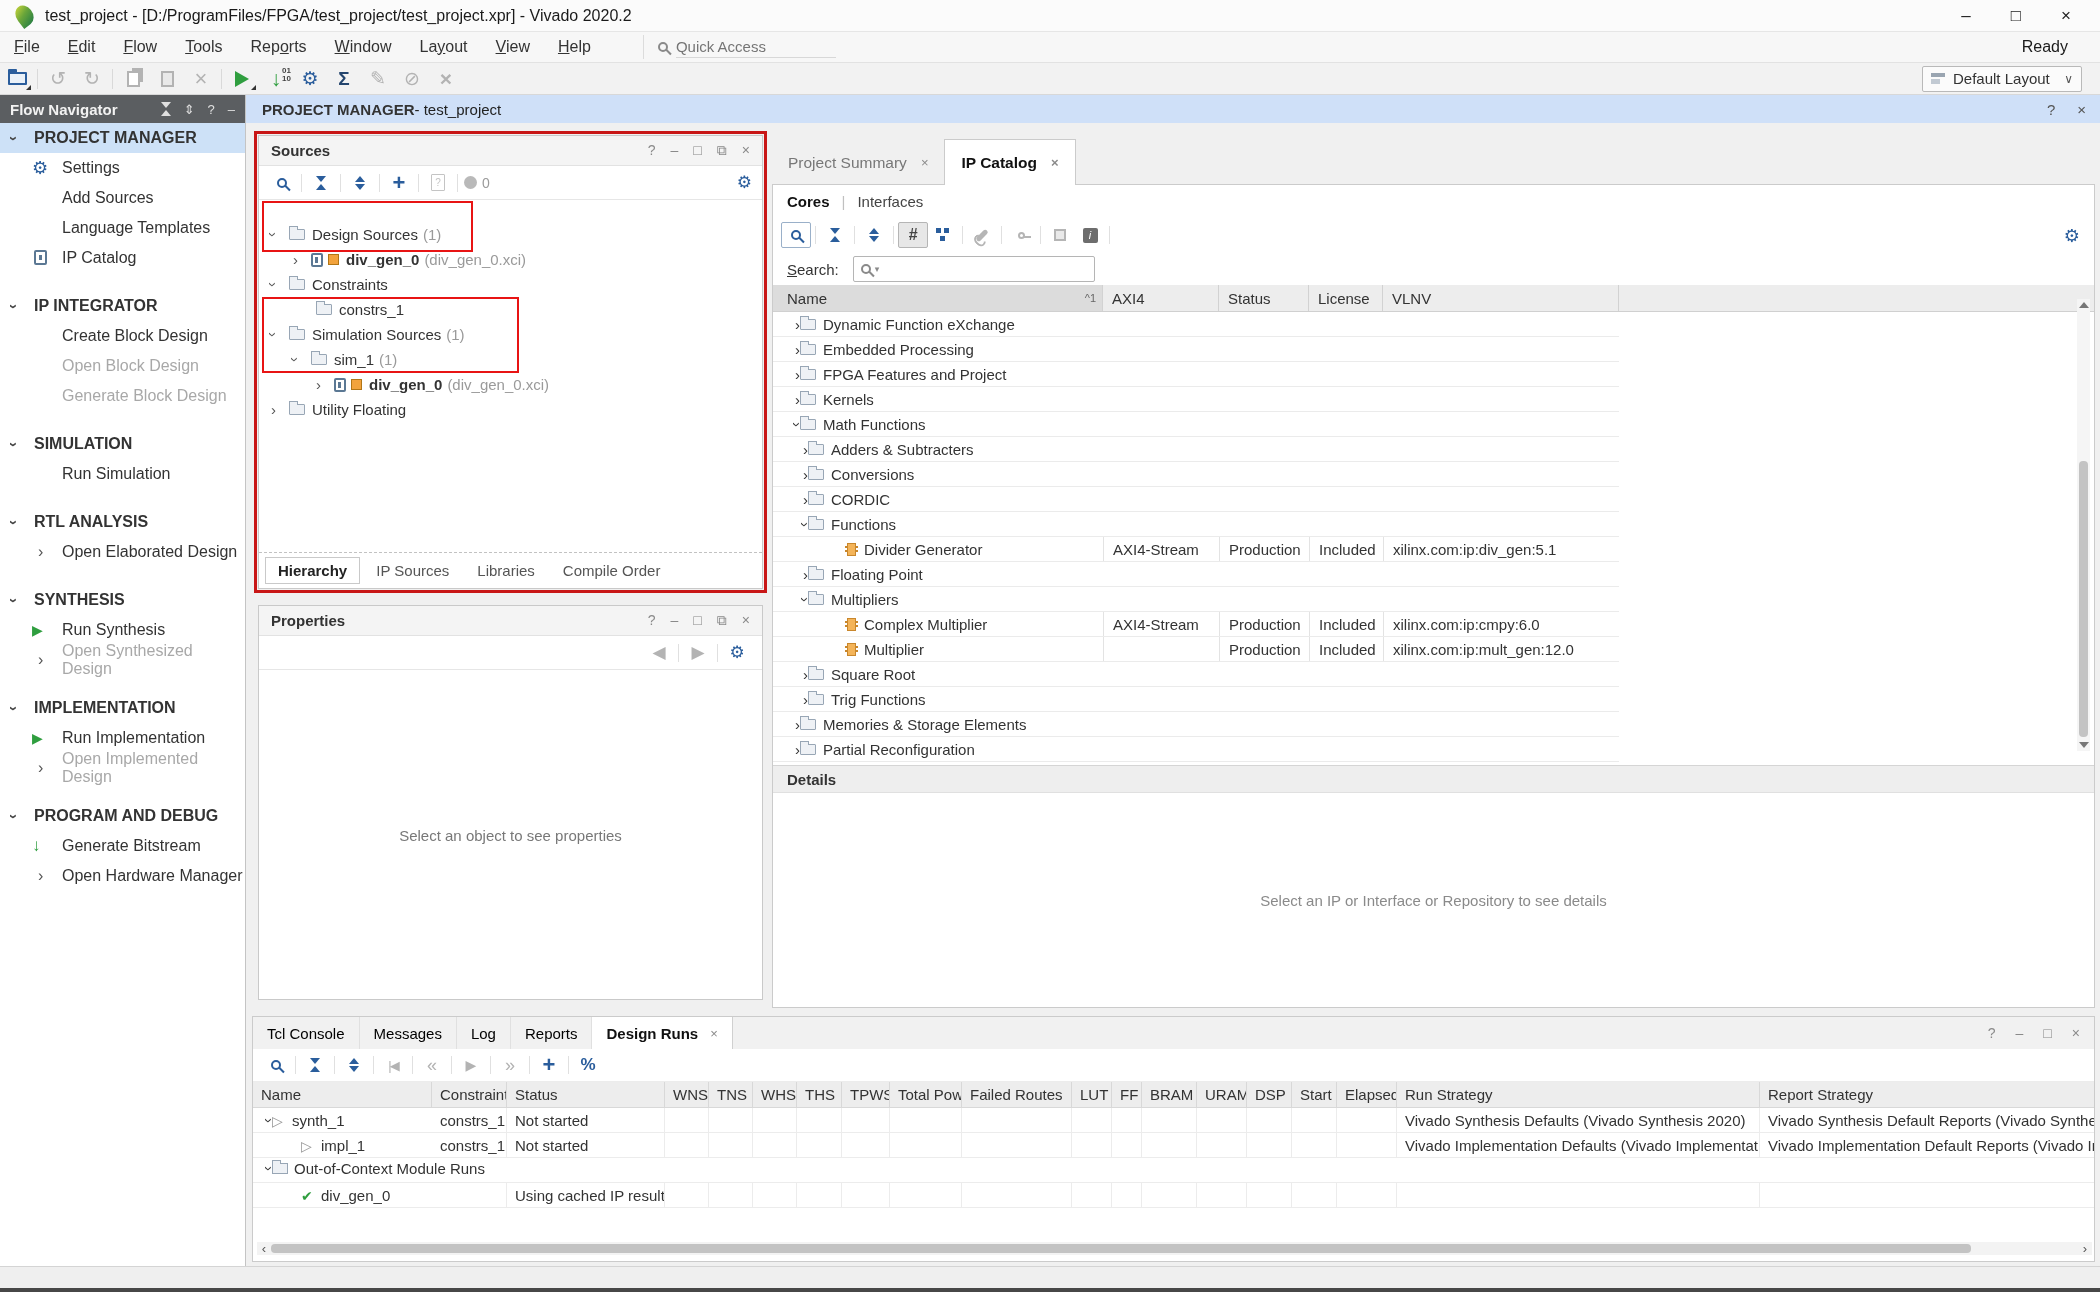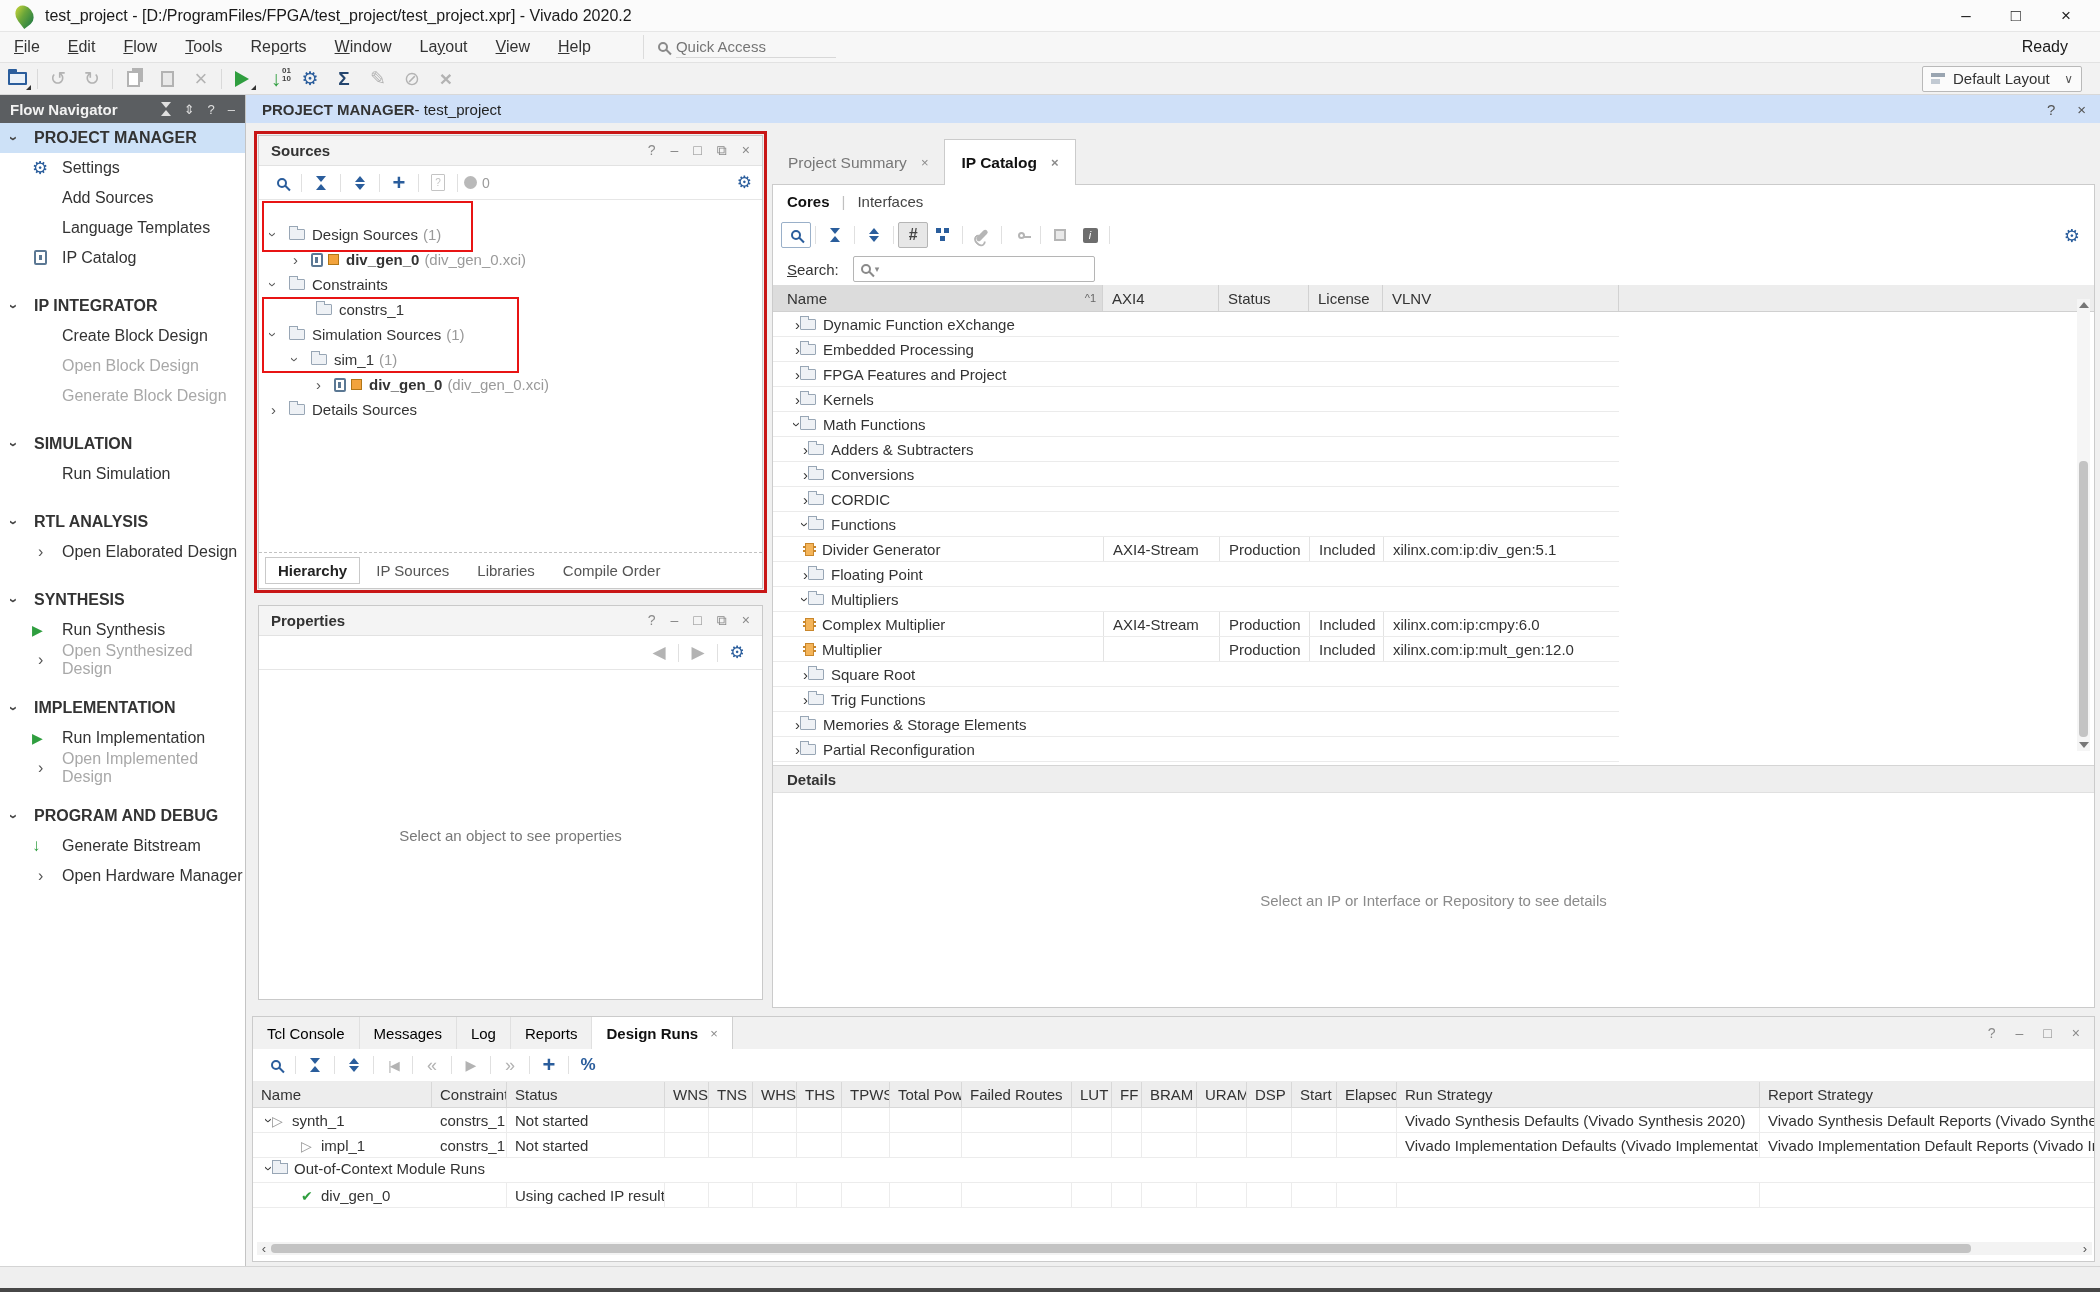--- a/index.html
+++ b/index.html
@@ -175,21 +175,21 @@
   .igrid-h { display:grid; grid-template-columns:330px 116px 90px 74px 236px 1fr; }
   #ip-header { height:27px; background:#ededed; border-bottom:1px solid #d0d0d0; font-size:15px; }
   #ip-header .hcell { display:flex; align-items:center; padding-left:9px; border-right:1px solid #d2d2d2; }
   #ip-header .hname { background:#dcdcdc; padding-left:14px; }
   #ip-header .hfill { border-right:none; }
   .sortind { margin-left:auto; margin-right:6px; font-size:11px; color:#666; }
   .irow { height:25px; font-size:15px; border-bottom:1px solid #ebebeb; width:846px; }
   .irow .iname { display:flex; align-items:center; overflow:hidden; white-space:nowrap; }
   .irow.lvl0 .iname { padding-left:14px;margin-left:8px; }
   .irow.lvl1 .iname { padding-left:30px; }
-  .irow.lvl2 .iname { padding-left:32px; }
+  .irow.lvl2 .iname { padding-left:74px; }
   .irow .icell { display:flex; align-items:center; padding-left:9px; border-left:1px solid #e3e3e3;
     overflow:hidden; white-space:nowrap; }
   .irow.group .iname { grid-column:1 / -1; }
   .ipleaf { width:9px; height:13px; background:#f4b459; border:1px solid #c9872c; margin-right:8px; flex:none; position:relative; }
   .ipleaf::before { content:""; position:absolute; left:-3px; top:2px; width:2px; height:8px;
     background:repeating-linear-gradient(#c9872c 0 2px, transparent 2px 4px); }
   .ipleaf::after { content:""; position:absolute; right:-3px; top:2px; width:2px; height:8px;
     background:repeating-linear-gradient(#c9872c 0 2px, transparent 2px 4px); }
 
   #details-band { position:absolute; left:0; top:580px; width:100%; height:28px; background:#eeeeee;
@@ -586,21 +586,21 @@
 
         <span class="ichip"></span>
         <span class="isq"></span>
         <span class="slabel">div_gen_0</span>
         <span class="ssuffix"> (div_gen_0.xci)</span>
       </div>
       <div class="srow lvl0">
         <span class="tarr r"></span>
         <span class="ifolder"></span>
 
-        <span class="slabel">Details Sources</span>
+        <span class="slabel">Utility Floating</span>
         <span class="ssuffix"></span>
       </div>
   </div>
   <div id="sources-tabs">
     <span class="stab active"><span>Hierarchy</span></span>
       <span class="stab"><span>IP Sources</span></span>
       <span class="stab"><span>Libraries</span></span>
       <span class="stab"><span>Compile Order</span></span>
   </div>
 </div>

